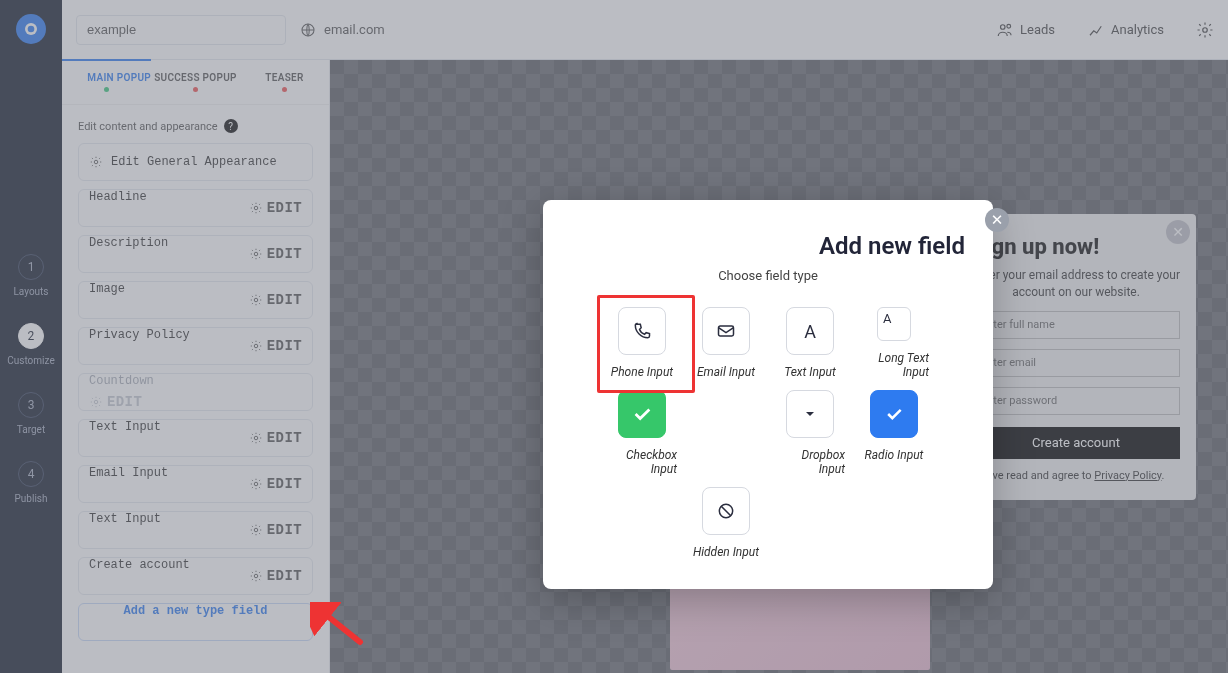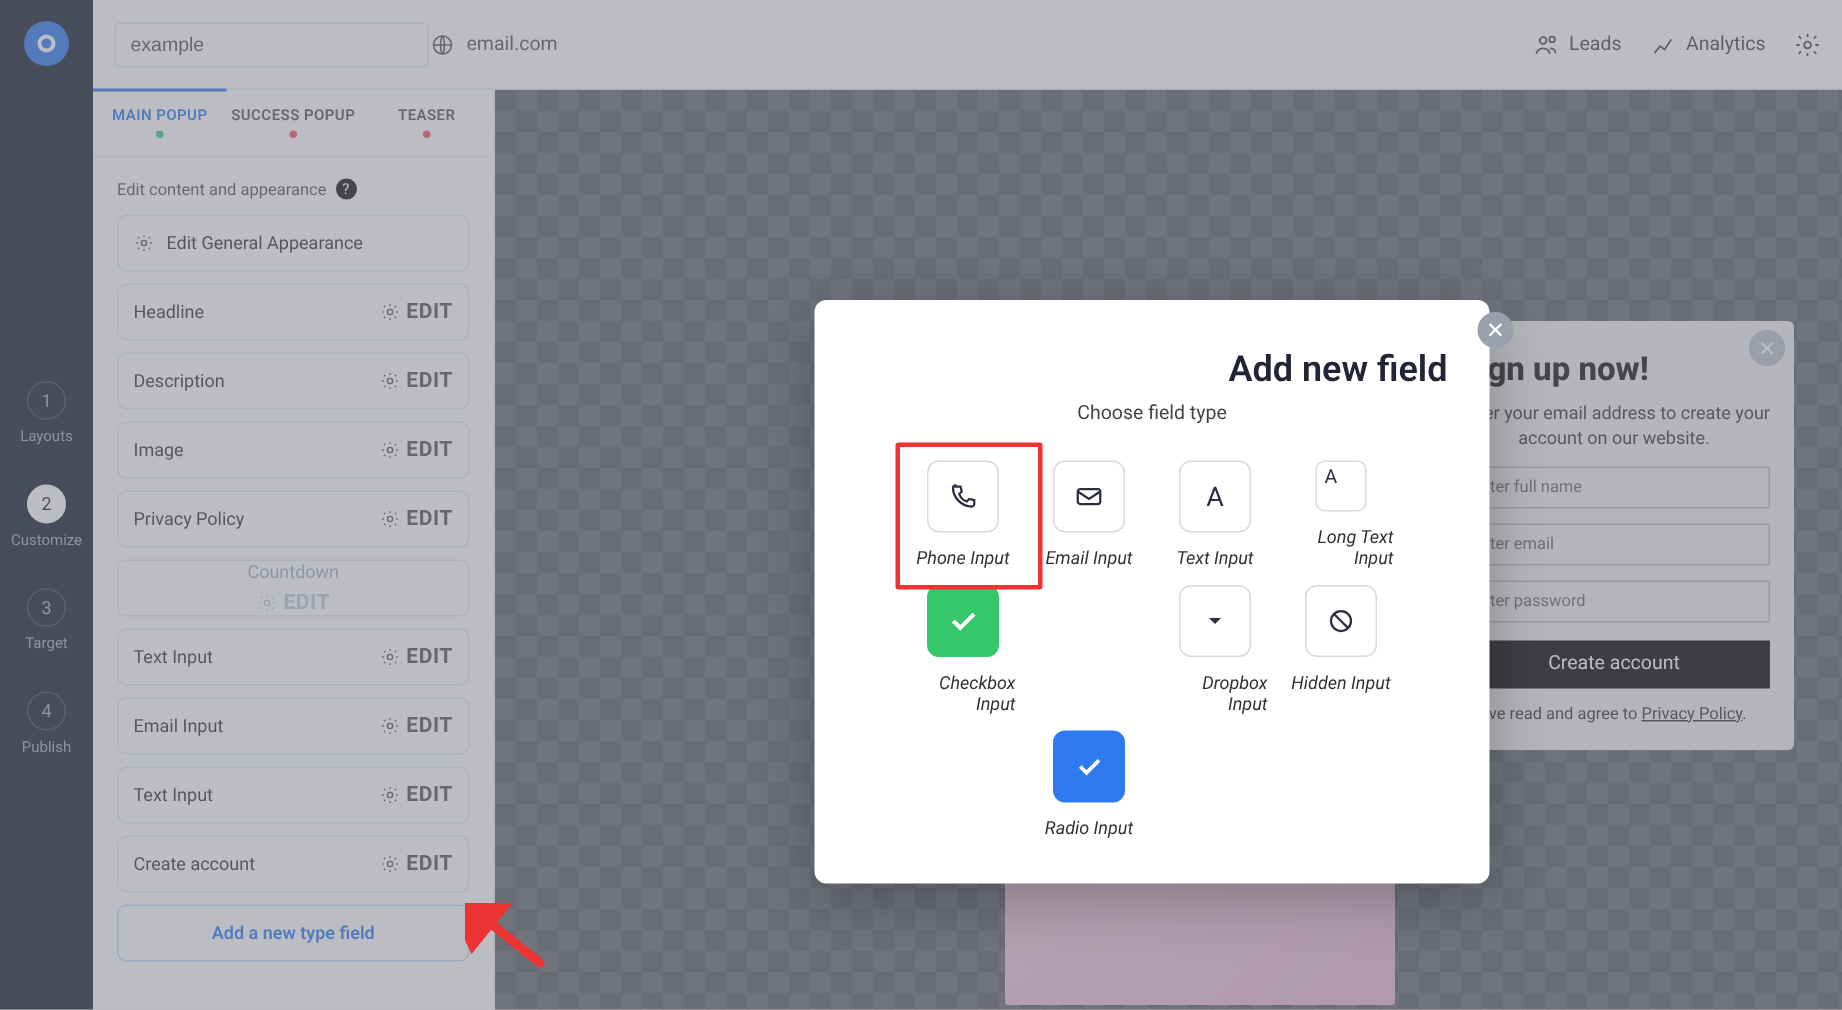--- a/index.html
+++ b/index.html
@@ -8,41 +8,41 @@
   
   .rail { position: absolute; left: 0; top: 0; width: 62px; height: 100%; background: #171e2e; display: flex; flex-direction: column; align-items: center; padding-top: 14px; gap: 0; z-index: 1; }
   .rail .logo { width: 30px; height: 30px; border-radius: 50%; background: #2e7bf0; display:flex; align-items:center; justify-content:center; margin-bottom: 210px; }
   .rail .logo svg { width: 16px; height: 16px; }
   .step { display:flex; flex-direction:column; align-items:center; margin-bottom: 26px; }
   .step .circ { width: 26px; height: 26px; border-radius: 50%; border: 1px solid #3a4761; color:#a8b0c3; display:flex; align-items:center; justify-content:center; font-size:12px; }
   .step.active .circ { background:#fff; border-color:#fff; color:#171e2e; }
   .step .lbl { color:#a3abbe; font-size:10px; margin-top:6px; }
 
   
-  .topbar { position:absolute; left:62px; top:0; right:0; height:60px; background:#fff; border-bottom:1px solid #e5e8ee; display:flex; align-items:center; padding:0 14px; gap:1px; z-index:1;}
+  .topbar { position:absolute; left:62px; top:0; right:0; height:60px; background:#fff; border-bottom:1px solid #e5e8ee; display:flex; align-items:center; padding:0 14px; gap:14px; z-index:1;}
   .name-input { width:210px; height:30px; border:1px solid #e3e6ec; border-radius:4px; padding:0 10px; font-size:13px; color:#555; }
   .url-row { display:flex; align-items:center; gap:8px; color:#555; font-size:13px; }
   .topbar .spacer { flex:1; }
   .top-link { display:flex; align-items:center; gap:6px; font-size:13px; color:#444; margin-left:18px; }
 
   
   .panel { position:absolute; left:62px; top:60px; width:268px; bottom:0; background:#fff; border-right:1px solid #e8eaef; padding:0 0 20px 0; z-index:1;}
   .tabs { display:flex; border-bottom:1px solid #f0f0f0; }
   .tab { flex:1; text-align:center; font-size:10px; font-weight:600; color:#555; padding:12px 0 12px; letter-spacing:.3px; position:relative; }
-  .tab.active { color:#2e7bf0; }
+  .tab.active { color:#2e7bf0;text-align:right; }
   .tab.active::before { content:""; position:absolute; top:-1px; left:0; right:0; height:2px; background:#2e7bf0; }
   .tab .dot { width:5px; height:5px; border-radius:50%; display:block; margin:4px auto 0; }
   .tab .dot.green { background:#3ac97d; }
   .tab .dot.red { background:#f05252; }
 
   .sect-title { font-size:11px; color:#555; padding:14px 16px 10px; display:flex; align-items:center; gap:6px; font-weight:400;}
   .help-dot { width:14px; height:14px; border-radius:50%; background:#111; color:#fff; font-size:10px; display:flex; align-items:center; justify-content:center;}
 
   .items { padding:0 16px; display:flex; flex-direction:column; gap:8px; }
-  .row { border:1px solid #e5e8ee; border-radius:6px; height:38px; display:flex; align-items:center; padding:0 10px; font-size:12px; color:#333; justify-content:space-between; background:#fff;}
+  .row { border:1px solid #e5e8ee; border-radius:6px; height:38px; display:flex; padding:0 10px; font-size:12px; color:#333; justify-content:space-between; background:#fff;font-family:Liberation Mono, monospace;}
   .row .left { display:flex; align-items:center; gap:8px; }
   .row.muted { color:#a8adb7;flex-direction:column; }
   .row .edit { display:flex; align-items:center; gap:4px; font-size:14px; font-weight:700; color:#555; letter-spacing:.4px;}
   .row.muted .edit { color:#c4c8d0; }
   .gear { width:14px; height:14px; }
   .add-row { border:1px solid #c6d8f7; color:#2e7bf0; font-weight:600; justify-content:center; }
 
   
   .canvas { position:absolute; left:330px; top:60px; right:0; bottom:0; background:#5d5e64; background-image:
     linear-gradient(45deg,#6b6c73 25%,transparent 25%),
@@ -341,36 +341,36 @@
     <div class="opt">
       <div class="box">
         <svg width="16" height="16" viewBox="0 0 24 24" fill="#2b2e3f">
             <path d="M6 9l6 6 6-6z"></path>
           </svg>
       </div>
       <div class="cap">Dropbox Input</div>
     </div>
 
     <div class="opt">
+      <div class="box blue">
+        <svg width="20" height="20" viewBox="0 0 24 24" fill="none" stroke="#fff" stroke-width="3">
+            <path d="M5 12l5 5L20 7"></path>
+          </svg>
+      </div>
+      <div class="cap">Radio Input</div>
+    </div>
+
+    <div class="opt">
       <div class="box">
         <svg width="20" height="20" viewBox="0 0 24 24" fill="none" stroke="#2b2e3f" stroke-width="1.8">
             <circle cx="12" cy="12" r="8"></circle>
             <path d="M6 6l12 12"></path>
           </svg>
       </div>
       <div class="cap">Hidden Input</div>
-    </div>
-
-    <div class="opt">
-      <div class="box blue">
-        <svg width="20" height="20" viewBox="0 0 24 24" fill="none" stroke="#fff" stroke-width="3">
-            <path d="M5 12l5 5L20 7"></path>
-          </svg>
-      </div>
-      <div class="cap">Radio Input</div>
     </div>
 
     <div style="width:70px"></div>
   </div>
 </div>
 
 <svg class="arrow" width="60" height="50">
   <defs>
       <marker id="ah" markerWidth="8" markerHeight="8" refX="2" refY="4" orient="auto">
         <path d="M0 0L8 4L0 8z" fill="#e33"></path>

